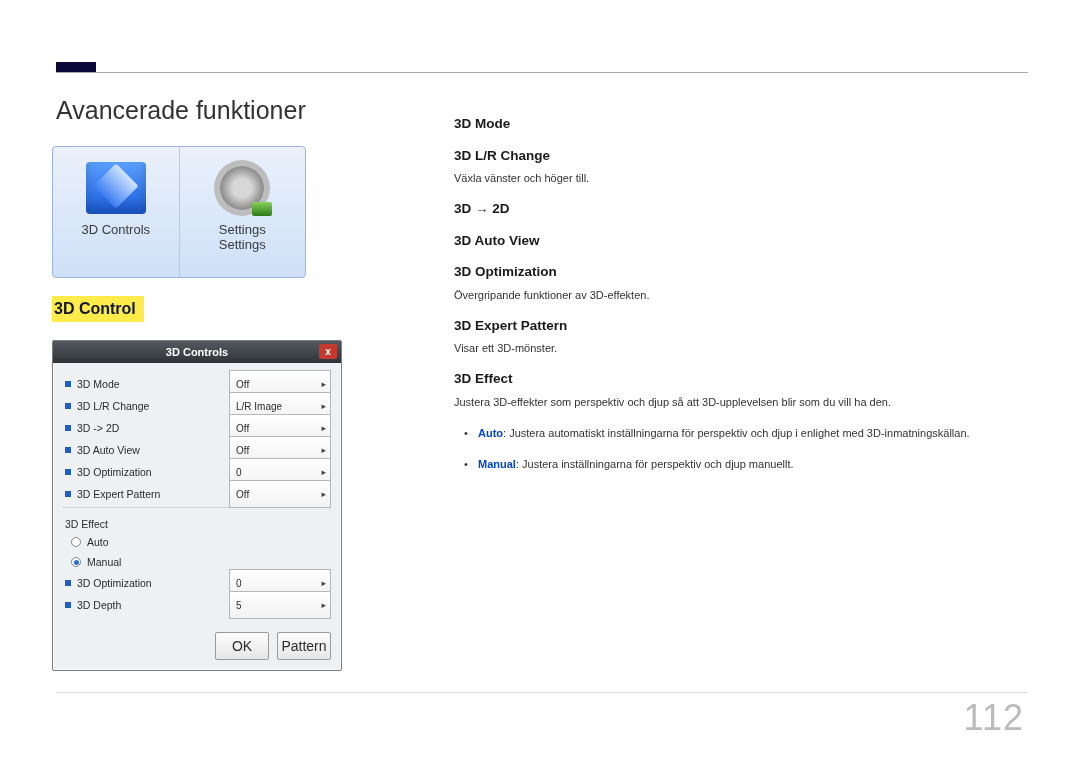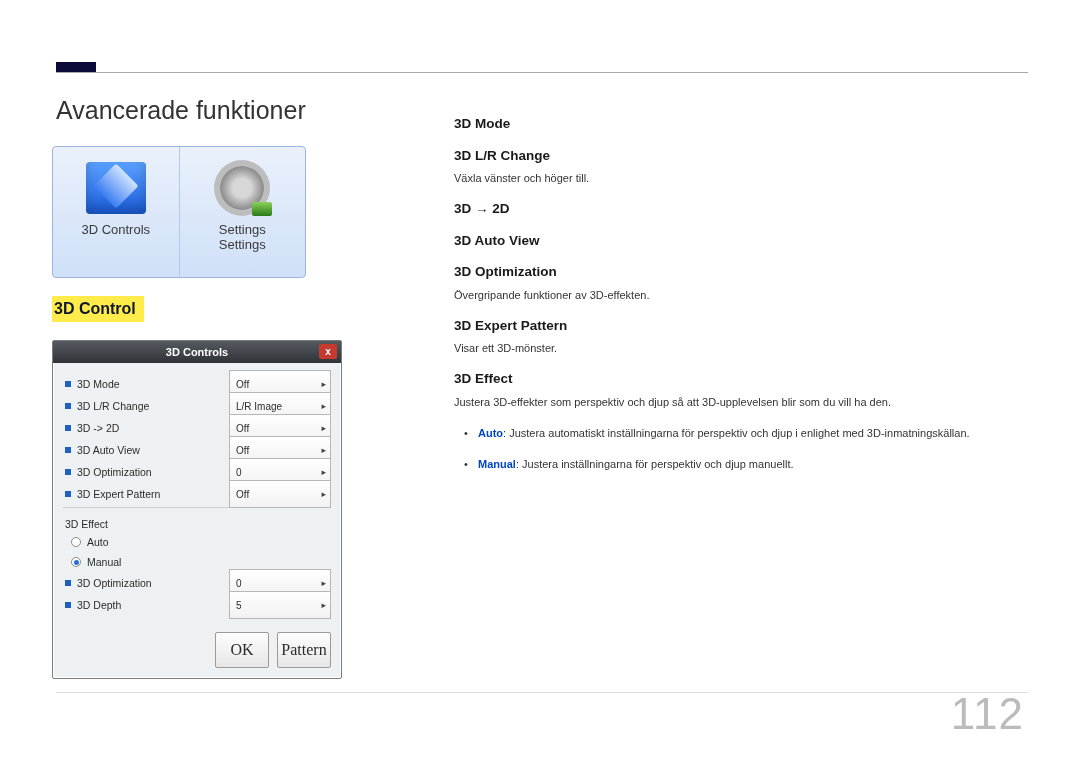--- a/index.html
+++ b/index.html
@@ -9,21 +9,21 @@
   .page-title { position:absolute; left:56px; top:96px; font-size:25px; font-weight:400; color:#333; }
   .left-col { position:absolute; left:52px; top:146px; width:290px; }
   .right-col { position:absolute; left:454px; top:102px; width:580px; font-size:11.5px; line-height:1.45; }
   .section-heading { font-size:13.5px; font-weight:700; color:#1a1a1a; margin-top:12px; margin-bottom:6px; }
   .highlight-heading { display:inline-block; background:#ffec4a; color:#0f172a; font-weight:700; font-size:16px; padding:4px 8px 4px 2px; margin-top:18px; }
   .desc { font-size:11px; color:#333; margin-bottom:10px; }
   .inline-blue { color:#0046c8; font-weight:700; }
   ul.bullets { list-style:none; padding-left:24px; margin-top:4px; }
   ul.bullets li { position:relative; font-size:11px; color:#333; margin-bottom:4px;margin-top:15px; }
   ul.bullets li::before { content:"•"; position:absolute; left:-14px; color:#333; }
-  .pagenum { position:absolute; right:56px; bottom:24px; font-size:44px; color:#bbb; font-weight:300; letter-spacing:1px;margin-top:26px; }
+  .pagenum { position:absolute; right:56px; bottom:24px; font-size:36px; color:#bbb; font-weight:300; letter-spacing:1px;margin-top:26px; }
   .bottomrule { position:absolute; left:56px; bottom:70px; width:972px; height:1px; background:#ddd; }
 
   
   .tiles { display:flex; gap:0; border:1px solid #9cb4df; background:linear-gradient(#eaf1fb,#cfe0f8); border-radius:4px; overflow:hidden; width:254px; height:132px; }
   .tile { flex:1; display:flex; flex-direction:column; align-items:center; justify-content:flex-start; padding-top:10px; border-right:1px solid #b7c9e8; }
   .tile:last-child { border-right:none; }
   .tile .icon-wrap { width:72px; height:62px; display:flex; align-items:center; justify-content:center; }
   .tile .label { font-size:13px; color:#3a3a3a; text-align:center; line-height:1.15; margin-top:4px; }
   .cube-icon { width:60px; height:52px; background:linear-gradient(#5aa0ff,#1c5fe0); border-radius:4px; position:relative; box-shadow:inset 0 -8px 14px rgba(0,0,0,.2); }
   .cube-icon::before { content:""; position:absolute; left:14px; top:8px; width:32px; height:32px; background:linear-gradient(#cfe4ff,#3a7cf0); transform:rotate(45deg); border-radius:3px; }
@@ -39,21 +39,21 @@
   .dlg-row .tick { width:6px; height:6px; background:#1f5fbf; margin:0 6px 0 2px; }
   .dlg-row .rlabel { flex:1; font-size:10.5px; }
   .dlg-row .rval { width:102px; height:28px; border:1px solid #b7b7b7; background:linear-gradient(#fff,#f2f2f2); display:flex; align-items:center; padding-left:6px; font-size:10px; position:relative; }
   .dlg-row .rval.arrow::after { content:"▸"; position:absolute; right:4px; font-size:9px; color:#444; }
   .dlg-grouplabel { font-size:10.5px; margin:6px 0 2px 2px; }
   .dlg-subgroup { border-top:1px solid #cfd2d5; padding-top:4px; margin-top:2px; }
   .dlg-radio-row { display:flex; align-items:center; height:20px; padding-left:8px; font-size:10.5px; gap:6px; }
   .radio { width:10px; height:10px; border:1px solid #888; border-radius:50%; display:inline-flex; align-items:center; justify-content:center; background:#fff; }
   .radio.on::after { content:""; width:5px; height:5px; border-radius:50%; background:#2b6dd8; }
   .dlg-buttons { display:flex; justify-content:flex-end; gap:8px; padding:8px 10px 10px; }
-  .btn { min-width:54px; height:36px; border:1px solid #9a9a9a; background:linear-gradient(#fdfdfd,#e6e6e6); border-radius:2px; font-size:16px; display:flex; align-items:center; justify-content:center;font-family:Liberation Serif, serif; }
+  .btn { min-width:54px; height:28px; border:1px solid #9a9a9a; background:linear-gradient(#fdfdfd,#e6e6e6); border-radius:2px; font-size:14px; display:flex; align-items:center; justify-content:center; }
 </style>
 </head>
 <body>
 
 <div class="topaccent"></div>
 <div class="toprule"></div>
 <div class="page-title">Avancerade funktioner</div>
 
 <div class="left-col">
   <div class="tiles">

